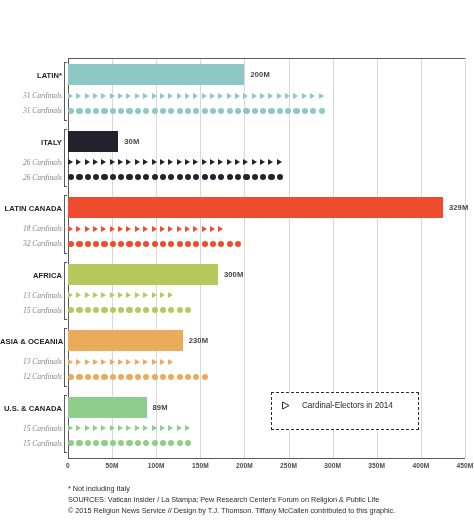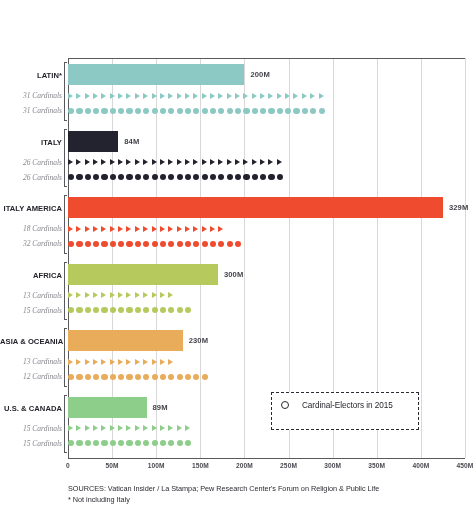--- a/index.html
+++ b/index.html
@@ -303,21 +303,21 @@
             <span class="mk dot" style="left: 233.8px; background: rgb(140, 200, 196);"></span>
             <span class="mk dot" style="left: 242.15px; background: rgb(140, 200, 196);"></span>
             <span class="mk dot" style="left: 250.5px; background: rgb(140, 200, 196);"></span>
           </div>
         </div>
       </div>
       <div class="group" style="top: 68.5px; height: 66.5px;">
         <div class="bracket" style="top: 2px; height: 58.5px;"></div>
         <div class="grp-label" style="top: 11px;">ITALY</div>
         <div class="bar" style="top: 4px; width: 50.2867px; background: rgb(35, 35, 47);"></div>
-        <div class="bar-value" style="top: 10px; left: 124.287px;">84M</div>
+        <div class="bar-value" style="top: 10px; left: 124.287px;">30M</div>
         <div class="marker-row" style="top: 29px;">
           <div class="marker-label">26 Cardinals</div>
           <div class="markers" style="width: 217.1px;">
             <span class="mk tri" style="left: 0px; border-left-color: rgb(35, 35, 47);"></span>
             <span class="mk tri" style="left: 8.35px; border-left-color: rgb(35, 35, 47);"></span>
             <span class="mk tri" style="left: 16.7px; border-left-color: rgb(35, 35, 47);"></span>
             <span class="mk tri" style="left: 25.05px; border-left-color: rgb(35, 35, 47);"></span>
             <span class="mk tri" style="left: 33.4px; border-left-color: rgb(35, 35, 47);"></span>
             <span class="mk tri" style="left: 41.75px; border-left-color: rgb(35, 35, 47);"></span>
             <span class="mk tri" style="left: 50.1px; border-left-color: rgb(35, 35, 47);"></span>
@@ -369,21 +369,21 @@
             <span class="mk dot" style="left: 175.35px; background: rgb(35, 35, 47);"></span>
             <span class="mk dot" style="left: 183.7px; background: rgb(35, 35, 47);"></span>
             <span class="mk dot" style="left: 192.05px; background: rgb(35, 35, 47);"></span>
             <span class="mk dot" style="left: 200.4px; background: rgb(35, 35, 47);"></span>
             <span class="mk dot" style="left: 208.75px; background: rgb(35, 35, 47);"></span>
           </div>
         </div>
       </div>
       <div class="group" style="top: 135px; height: 66.5px;">
         <div class="bracket" style="top: 2px; height: 58.5px;"></div>
-        <div class="grp-label" style="top: 11px;">ITALY AMERICA</div>
+        <div class="grp-label" style="top: 11px;">LATIN CANADA</div>
         <div class="bar" style="top: 4px; width: 374.944px; background: rgb(239, 75, 46);"></div>
         <div class="bar-value" style="top: 10px; left: 448.944px;">329M</div>
         <div class="marker-row" style="top: 29px;">
           <div class="marker-label">18 Cardinals</div>
           <div class="markers" style="width: 158.65px;">
             <span class="mk tri" style="left: 0px; border-left-color: rgb(239, 75, 46);"></span>
             <span class="mk tri" style="left: 8.35px; border-left-color: rgb(239, 75, 46);"></span>
             <span class="mk tri" style="left: 16.7px; border-left-color: rgb(239, 75, 46);"></span>
             <span class="mk tri" style="left: 25.05px; border-left-color: rgb(239, 75, 46);"></span>
             <span class="mk tri" style="left: 33.4px; border-left-color: rgb(239, 75, 46);"></span>
@@ -564,24 +564,27 @@
             <span class="mk dot" style="left: 108.55px; background: rgb(140, 206, 138);"></span>
             <span class="mk dot" style="left: 116.9px; background: rgb(140, 206, 138);"></span>
           </div>
         </div>
       </div>
     </div>
 
   <div class="legend">
     <div class="legend-row">
       <span class="legend-mk">
-        <span class="legend-circ"></span>
+        <svg class="legend-tri" width="9" height="9" viewBox="0 0 9 9">
+          <polygon points="1.5,1 8,4.5 1.5,8" fill="none" stroke="#2a2a32" stroke-width="1"></polygon>
+        </svg>
       </span>
-      <span class="legend-text">Cardinal-Electors in 2015</span>
+      <span class="legend-text">Cardinal-Electors in 2014</span>
     </div>
   </div>
 
   <div class="footer">
+    <div class="footer-line">* Not including Italy</div>
     <div class="footer-line">SOURCES: Vatican Insider / La Stampa; Pew Research Center's Forum on Religion &amp; Public Life</div>
-    <div class="footer-line">* Not including Italy</div>
+    <div class="footer-line">© 2015 Religion News Service // Design by T.J. Thomson. Tiffany McCallen contributed to this graphic.</div>
   </div>
 
 </div>
 
 </body></html>

